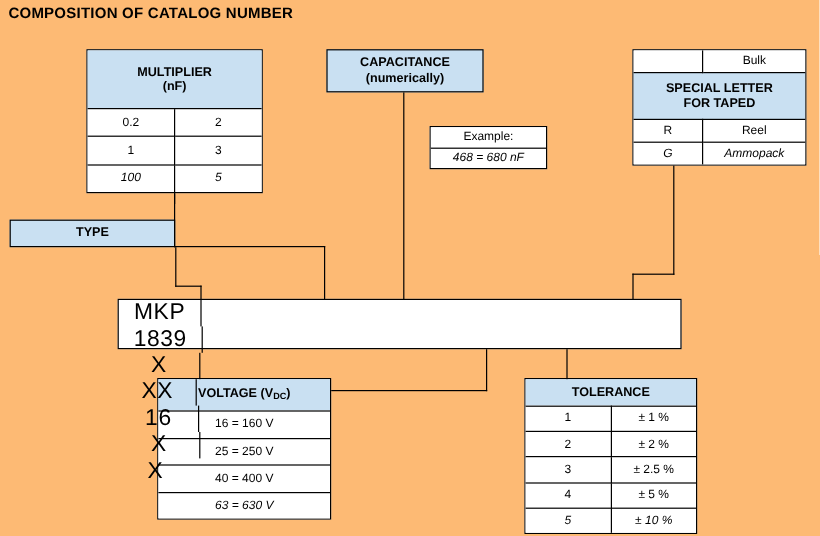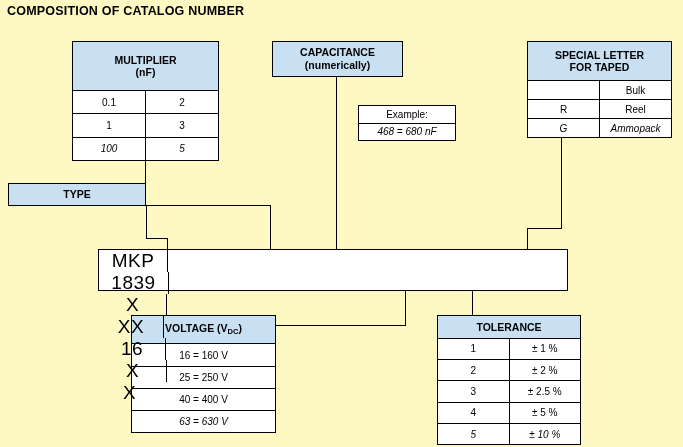--- a/index.html
+++ b/index.html
@@ -9,21 +9,21 @@
   }
   body {
     font-family: "Liberation Sans", sans-serif;
     color: #000000;
   }
   #page {
     position: relative;
     width: 683px;
     height: 447px;
     overflow: hidden;
-    background: #fef9c3;
+    background: #fdba74;
   }
 
   
   .title {
     position: absolute;
     left: 7px;
     top: 4px;
     font-size: 12.5px;
     font-weight: bold;
     letter-spacing: 0.2px;
@@ -118,21 +118,21 @@
   <div class="tbl" id="multiplier-table" style="left:72px; top:41px; width:147px; height:120px;">
     <table>
       <tbody>
           <tr>
         <th colspan="2">
           <span>MULTIPLIER</span><br>
           <span>(nF)</span>
         </th>
       </tr>
       <tr>
-        <td>0.1</td>
+        <td>0.2</td>
         <td>2</td>
       </tr>
       <tr>
         <td>1</td>
         <td>3</td>
       </tr>
       <tr>
         <td>100</td>
         <td>5</td>
       </tr>
@@ -157,28 +157,28 @@
         <td>468 = 680 nF</td>
       </tr>
     </tbody>
       </table>
   </div>
 
   <div class="tbl" id="special-letter-table" style="left:527px; top:41px; width:145px; height:97px;">
     <table>
       <tbody>
           <tr>
+        <td style="width:40%"></td>
+        <td>Bulk</td>
+      </tr>
+      <tr>
         <th colspan="2">
           <span>SPECIAL LETTER</span><br>
           <span>FOR TAPED</span>
         </th>
-      </tr>
-      <tr>
-        <td style="width:40%"></td>
-        <td>Bulk</td>
       </tr>
       <tr>
         <td>R</td>
         <td>Reel</td>
       </tr>
       <tr>
         <td>G</td>
         <td>Ammopack</td>
       </tr>
     </tbody>

